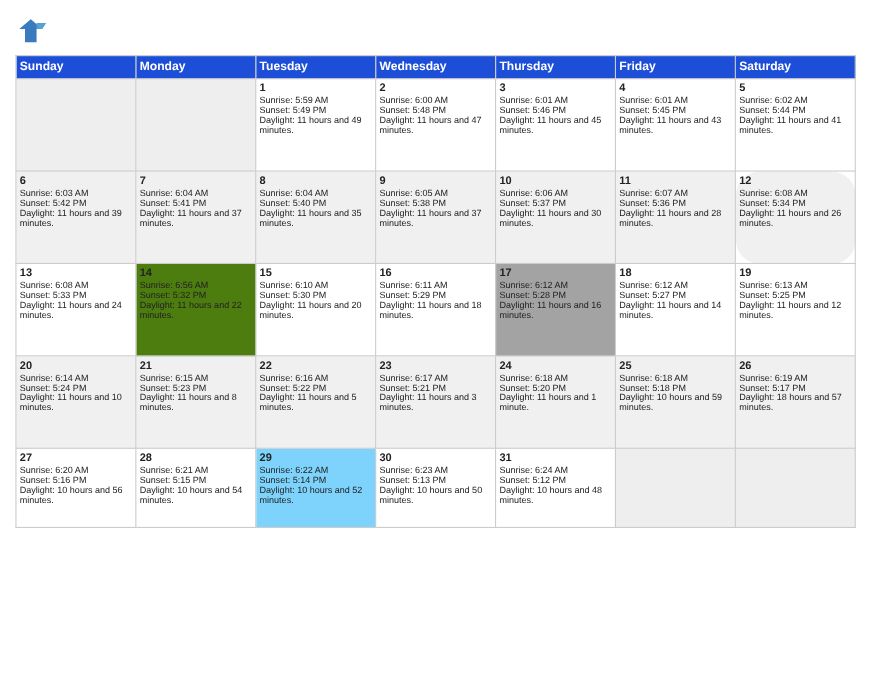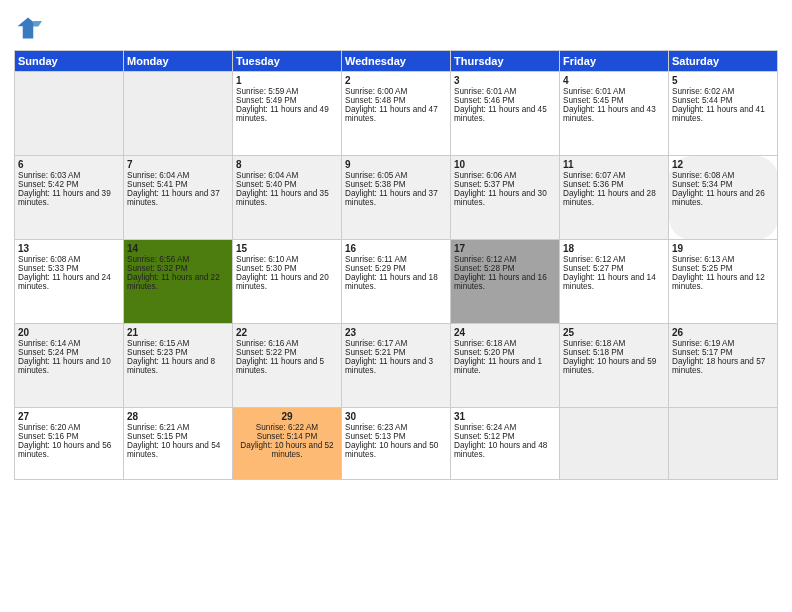--- a/index.html
+++ b/index.html
@@ -309,21 +309,21 @@
             <div>Sunrise: 6:20 AM</div>
             <div>Sunset: 5:16 PM</div>
             <div>Daylight: 10 hours and 56 minutes.</div>
           </td>
           <td style="background: rgb(255, 255, 255);">
             <span class="day-num">28</span>
             <div>Sunrise: 6:21 AM</div>
             <div>Sunset: 5:15 PM</div>
             <div>Daylight: 10 hours and 54 minutes.</div>
           </td>
-          <td style="background: #fdba74; text-align: center;">
+          <td style="background: #7dd3fc;">
             <span class="day-num">29</span>
             <div>Sunrise: 6:22 AM</div>
             <div>Sunset: 5:14 PM</div>
             <div>Daylight: 10 hours and 52 minutes.</div>
           </td>
           <td style="background: rgb(255, 255, 255);">
             <span class="day-num">30</span>
             <div>Sunrise: 6:23 AM</div>
             <div>Sunset: 5:13 PM</div>
             <div>Daylight: 10 hours and 50 minutes.</div>

